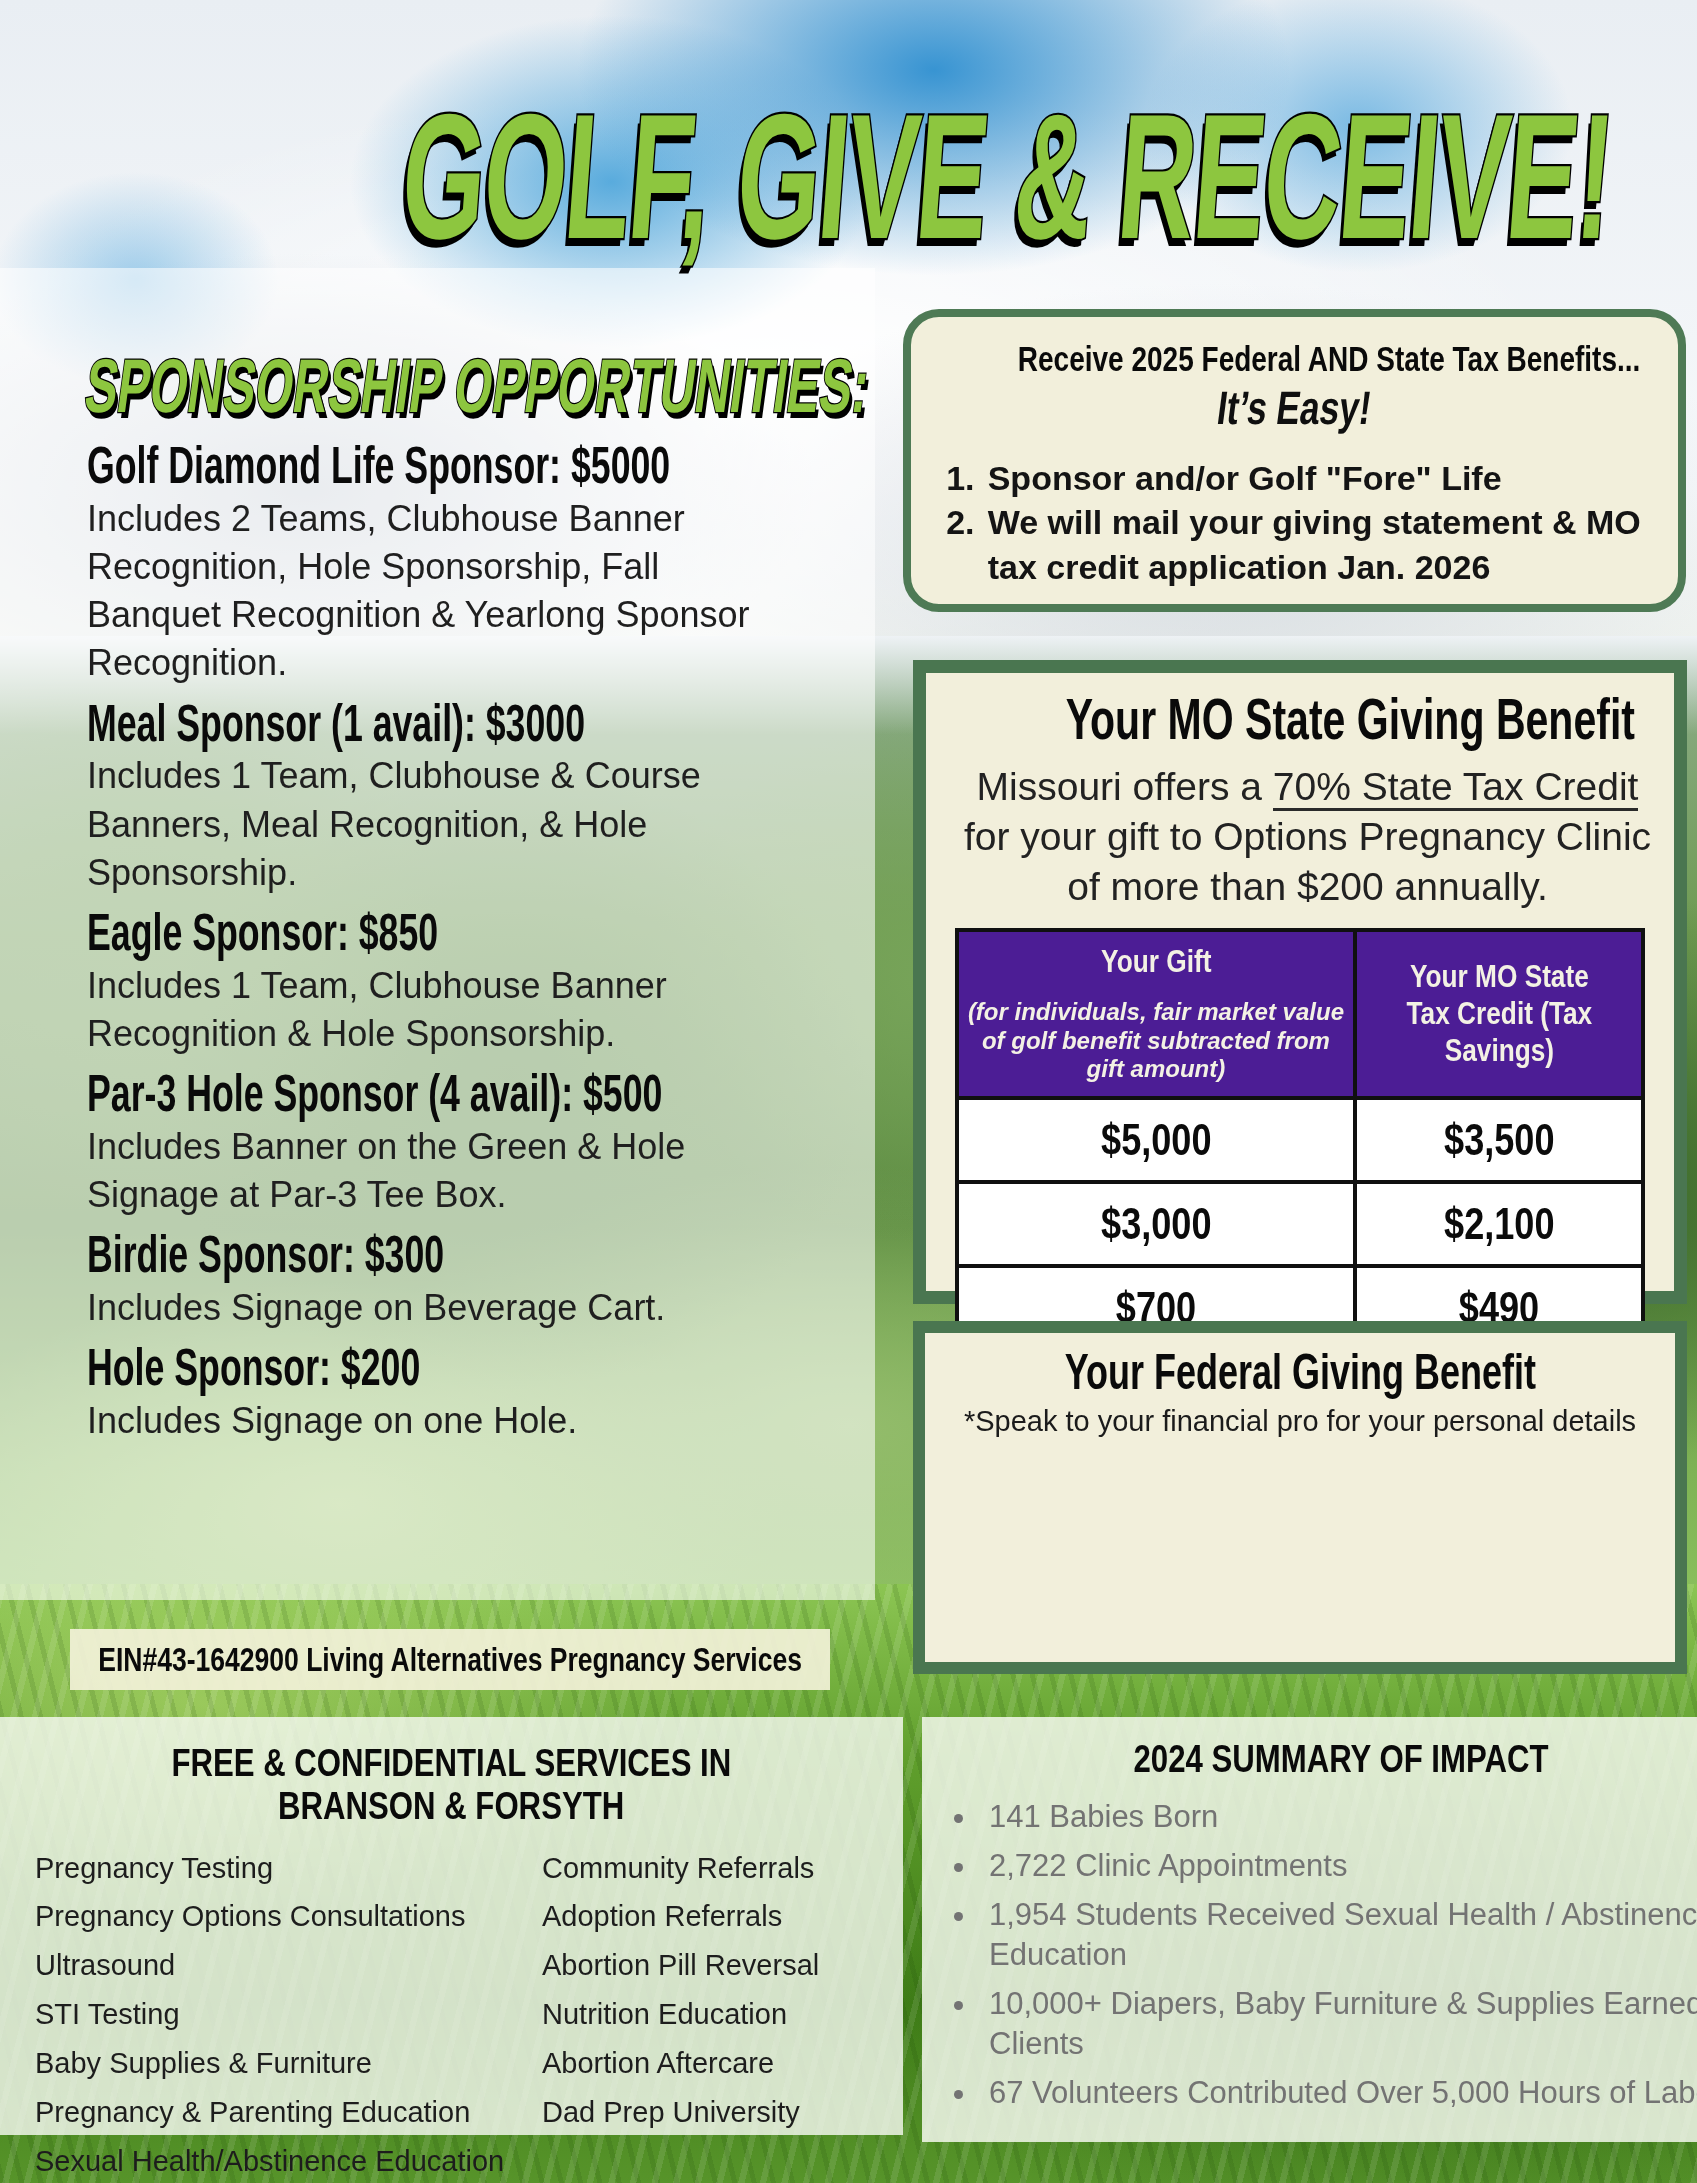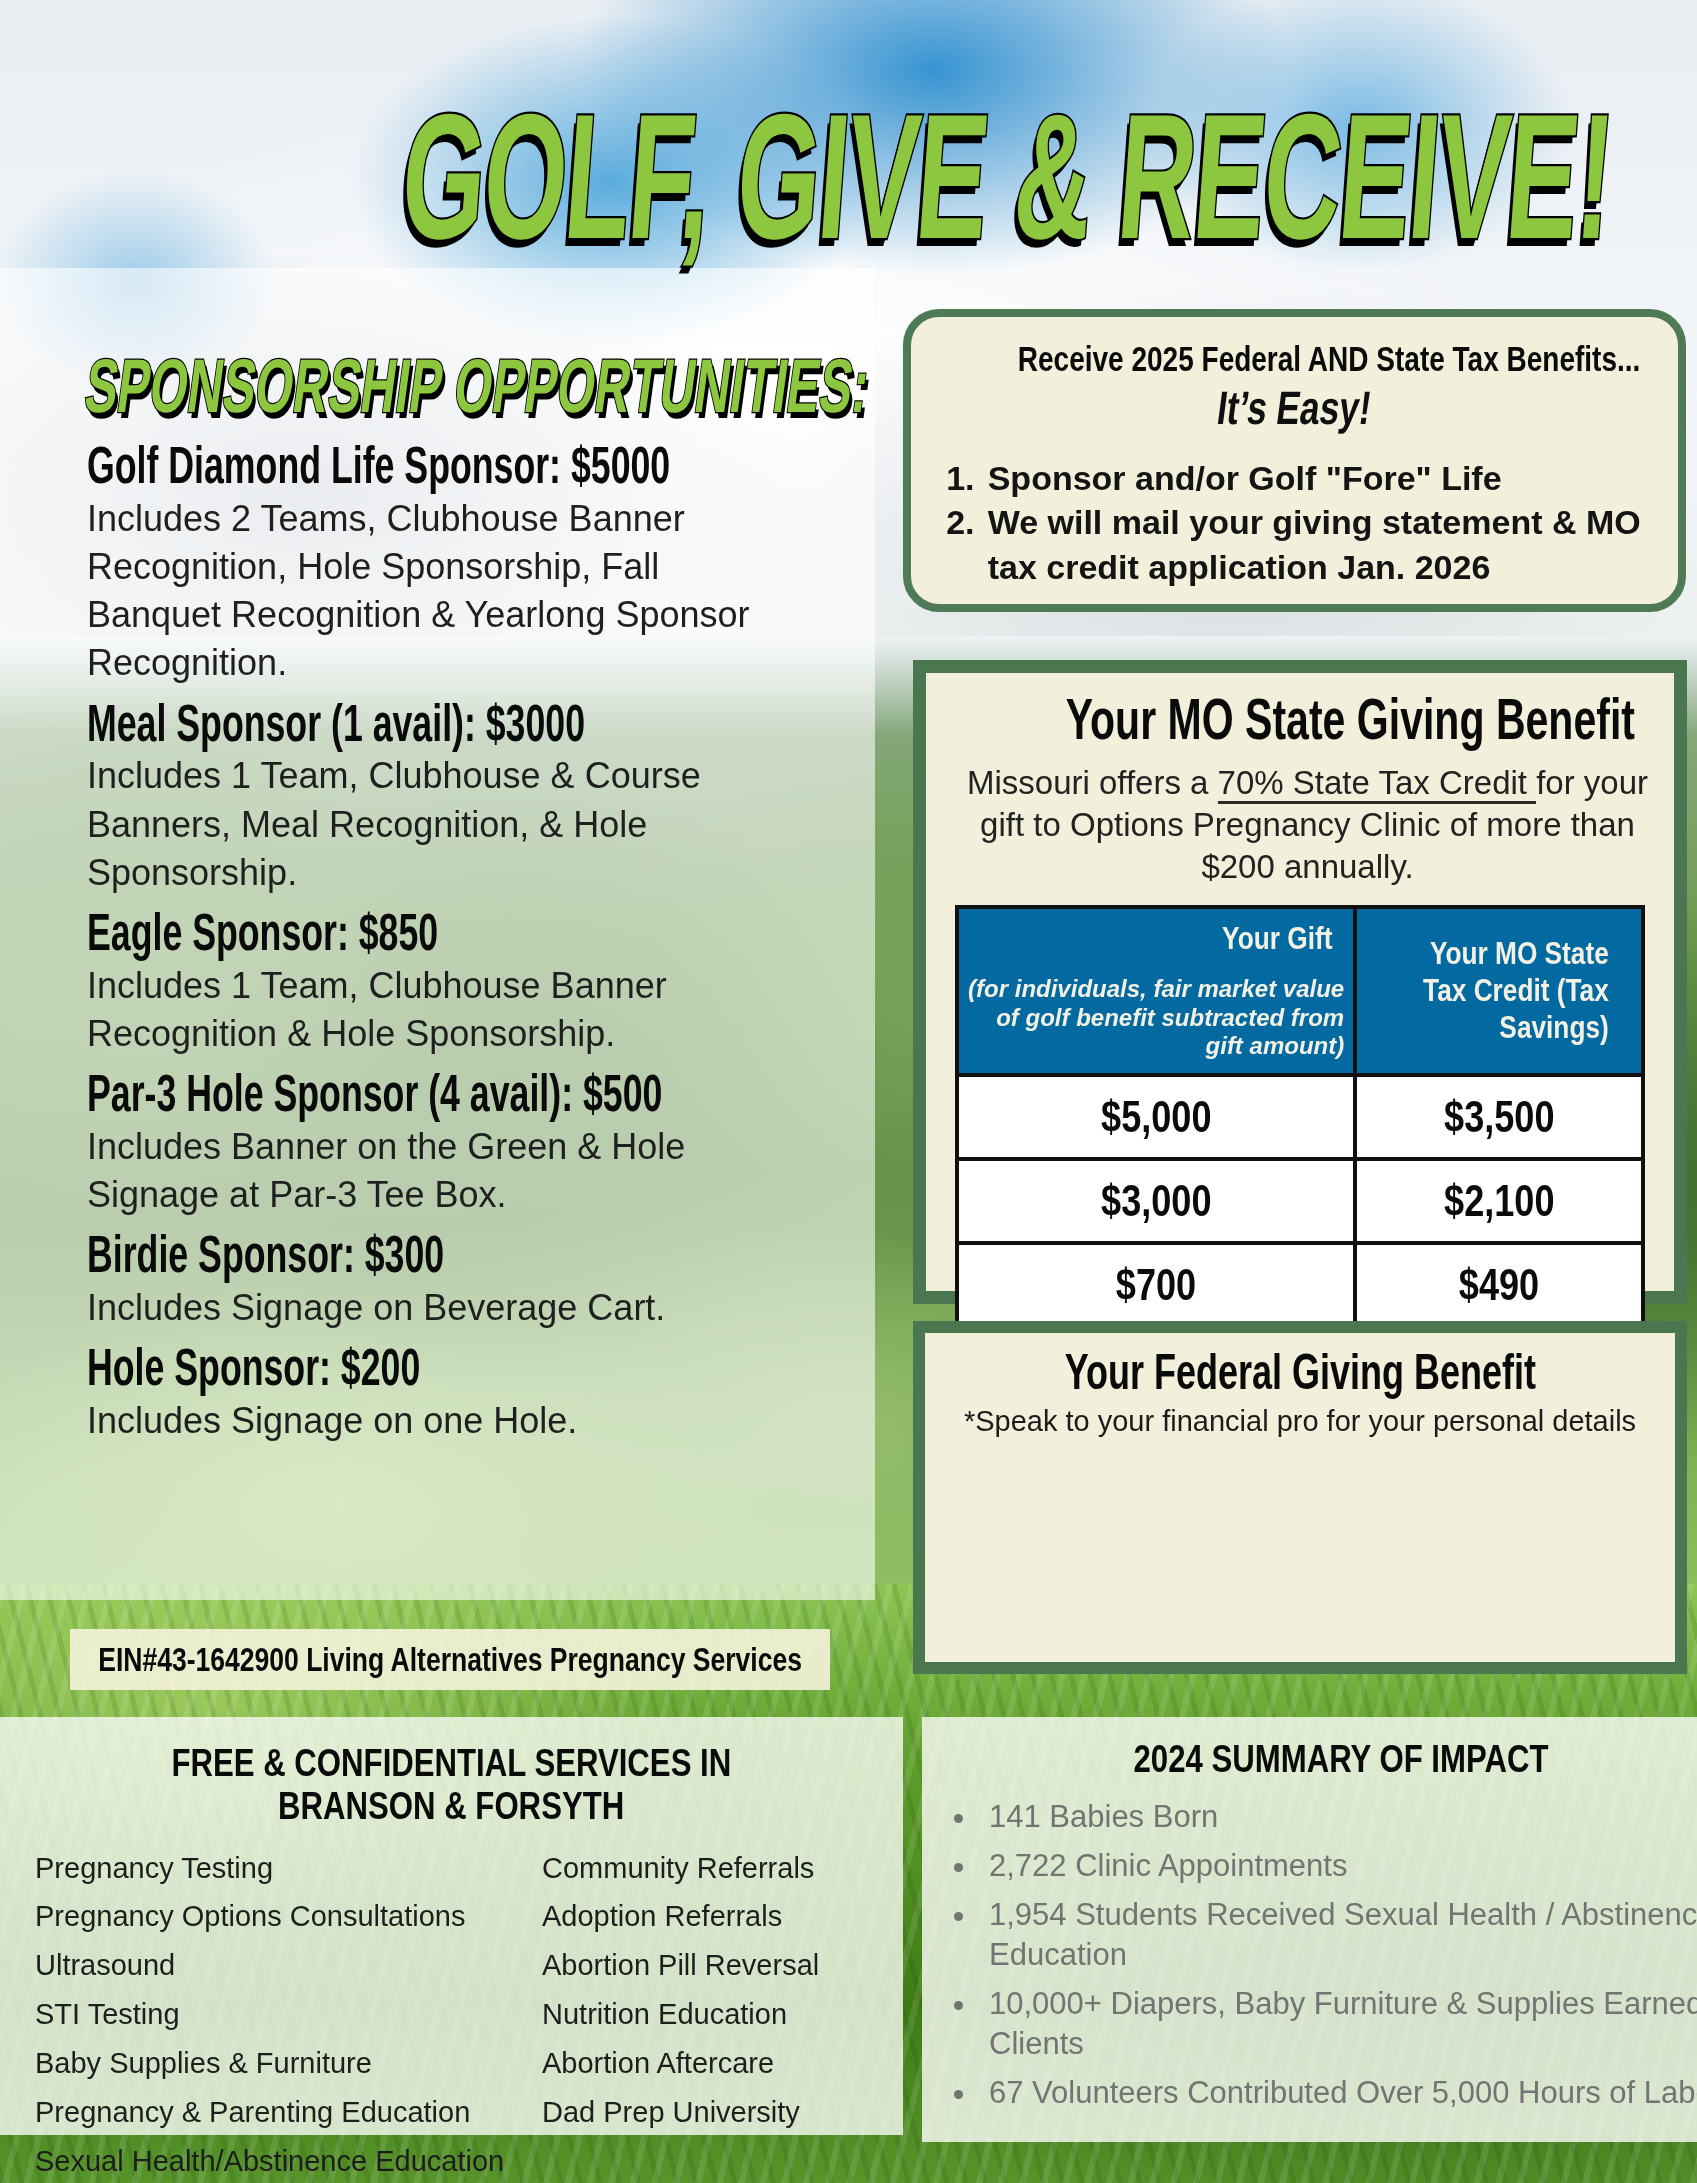--- a/index.html
+++ b/index.html
@@ -102,27 +102,27 @@
   .tax-steps li { padding-left:3.7px; }
 
   .mo-box {
     left:913px; top:660px; width:774px; height:644px;
     border:13.7px solid #4a7650; padding:18.7px 29px;
   }
   .bx-title-lg { text-align:center; line-height:.95; margin-bottom:8.7px; }
   .bx-title-lg .cond { font-size:57px; transform:scaleX(.72); transform-origin:center; color:#0a0a0a; }
   .mo-para {
     width:705px; margin:16px auto 16px; text-align:center;
-    font-size:33px; line-height:1.28; color:#222;
+    font-size:39px; line-height:1.28; color:#222;
   }
   .u-line { border-bottom:3.1px solid #2a2a2a; }
   .mo-table { width:100%; border-collapse:collapse; margin-top:7.5px; }
   .mo-table th, .mo-table td { border:4.4px solid #101010; }
   .mo-table th {
-    background:#0369a1; color:#f3f1e4; padding:12.5px 8.7px; vertical-align:middle;text-align:right;
+    background:#4c1d95; color:#f3f1e4; padding:12.5px 8.7px; vertical-align:middle;
   }
   .mo-table th.c1 { width:58%; }
   .th-main { line-height:1.1; }
   .th-main .cond { font-size:32px; transform:scaleX(.82); transform-origin:center; }
   .th-sub { font-size:24px; font-weight:bold; line-height:1.18; margin-top:19px;font-style:italic; }
   .mo-table td {
     background:#ffffff; text-align:center; padding:15px 6.2px;
   }
   .mo-table td .cond { font-size:44px; transform:scaleX(.82); transform-origin:center; color:#0b0b0b; }
 

